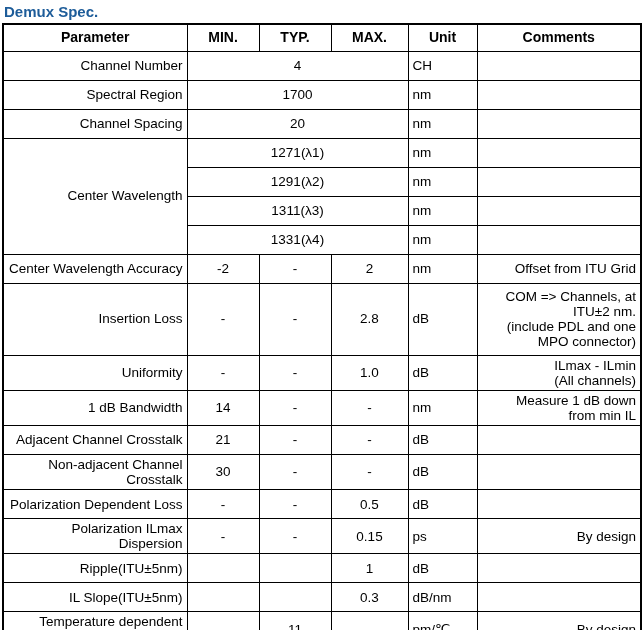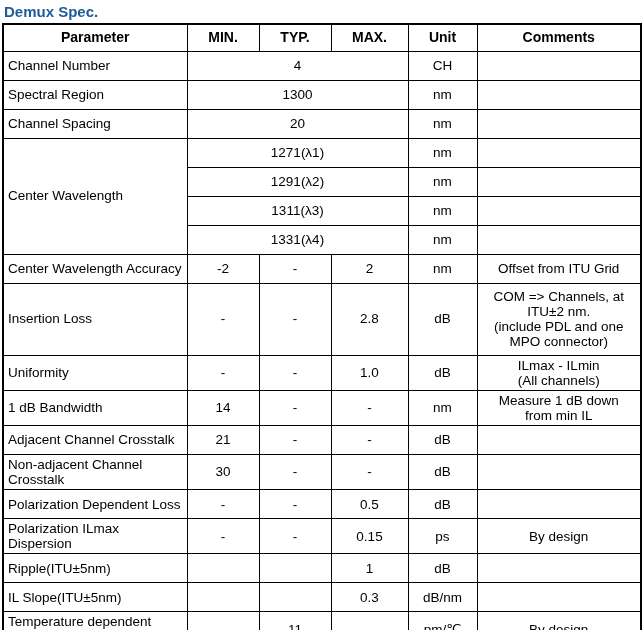--- a/index.html
+++ b/index.html
@@ -43,24 +43,24 @@
     font-weight: bold;
     text-align: center;
     font-size: 14px;
   }
   tr.header-row { height: 27px; }
   tr.r-std  { height: 29px; }
   tr.r-tall { height: 72px; }
   tr.r-med  { height: 35px; margin-left: 42px; }
   tr.r-med2 { height: 34px; }
   tr.r-med3 { height: 33px; }
-  td.param   { text-align: left; padding-left: 8px; }
+  td.param   { text-align: right; padding-left: 8px; }
   td.val     { text-align: center; }
-  td.unit    { text-align: center; }
-  td.comment { text-align: center; padding-left: 5px; white-space: pre-line; }
+  td.unit    { }
+  td.comment { text-align: right; padding-left: 5px; white-space: pre-line; }
   col.c-param    { width: 184px; }
   col.c-min      { width: 72px; }
   col.c-typ      { width: 72px; }
   col.c-max      { width: 77px; }
   col.c-unit     { width: 69px; }
   col.c-comments { width: 164px; }
 </style>
 </head>
 <body>
 
@@ -91,21 +91,21 @@
 
       <tr class="r-std">
         <td class="param">Channel Number</td>
         <td class="val" colspan="3">4</td>
         <td class="unit">CH</td>
         <td class="comment"></td>
       </tr>
 
       <tr class="r-std">
         <td class="param">Spectral Region</td>
-        <td class="val" colspan="3">1300</td>
+        <td class="val" colspan="3">1700</td>
         <td class="unit">nm</td>
         <td class="comment"></td>
       </tr>
 
       <tr class="r-std">
         <td class="param">Channel Spacing</td>
         <td class="val" colspan="3">20</td>
         <td class="unit">nm</td>
         <td class="comment"></td>
       </tr>

